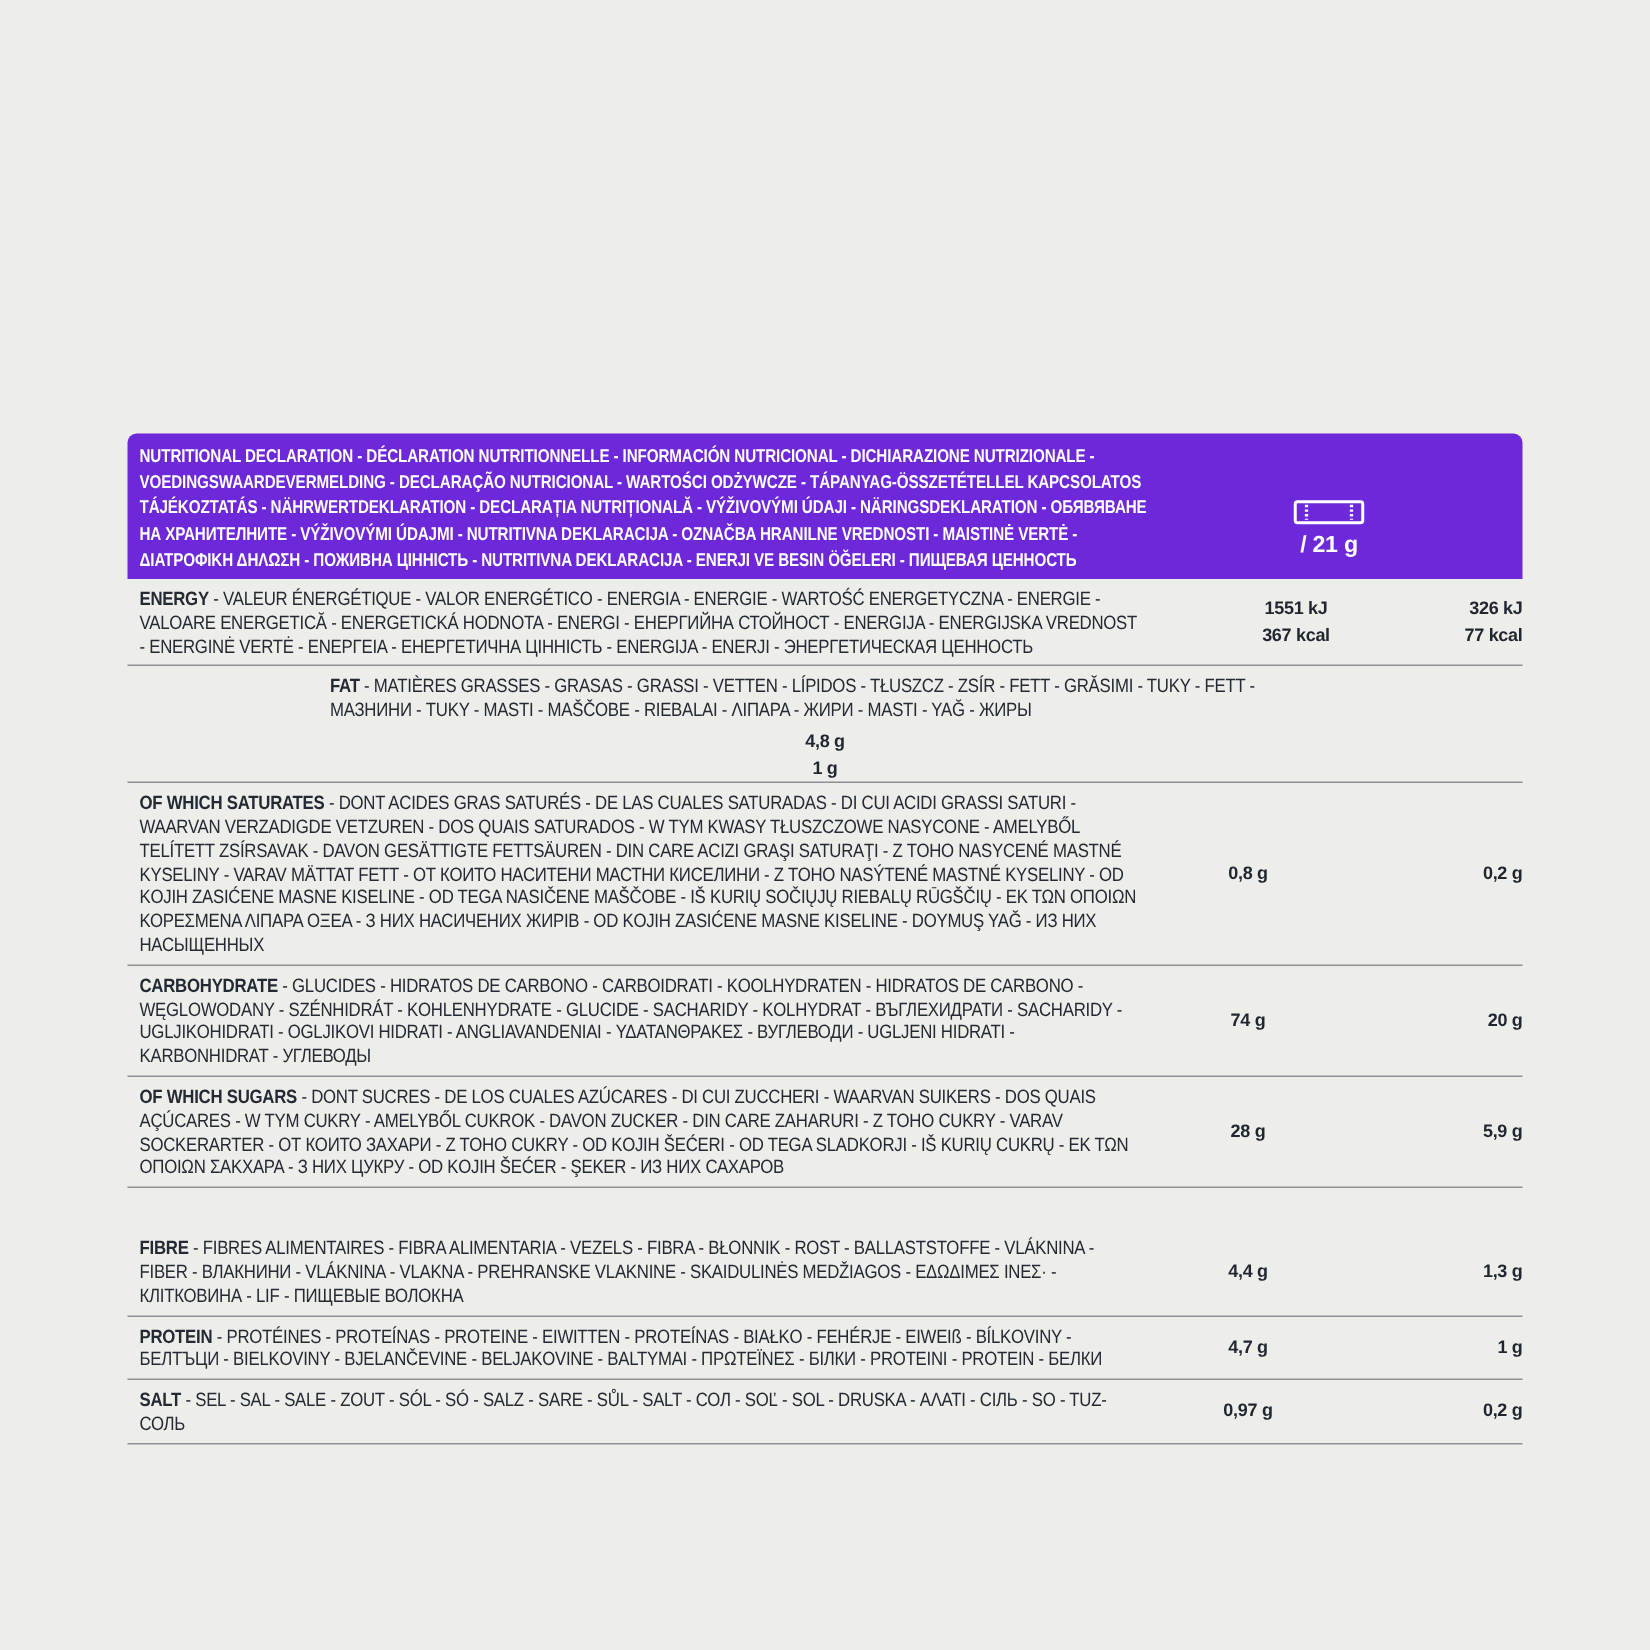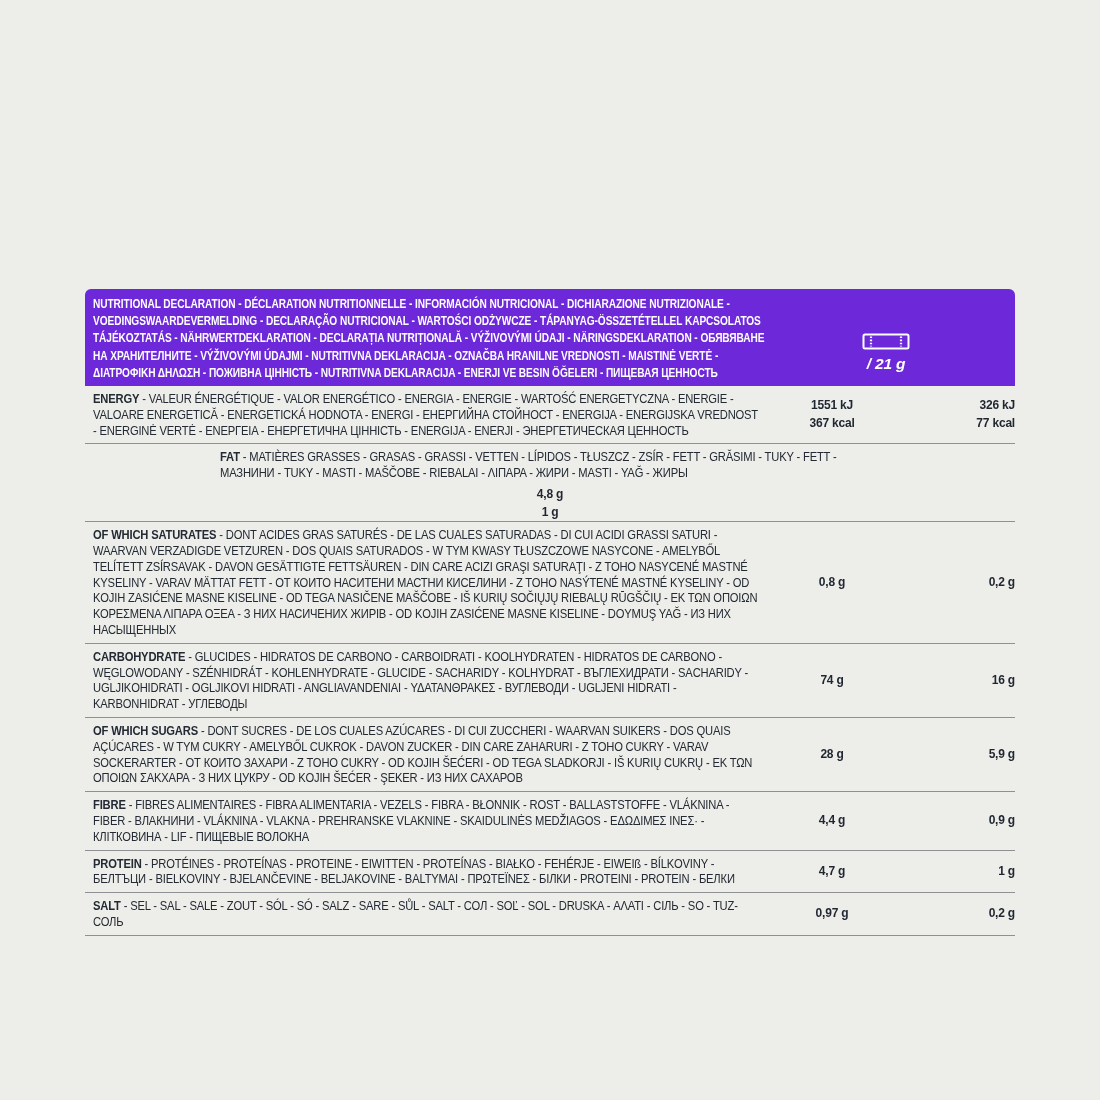--- a/index.html
+++ b/index.html
@@ -47,35 +47,35 @@
     flex-direction: column;
     justify-content: flex-end;
     align-items: center;
     box-sizing: border-box;
     padding-bottom: 13px;
     font-weight: bold;
     font-size: 15.5px;
     letter-spacing: -0.2px;
   }
   .hdr-col.c100 { width: 140px; }
-  .hdr-col.c21  { flex: 1; gap: 5px; font-style: italic; }
+  .hdr-col.c21  { flex: 1; gap: 5px; }
   .bar-icon-svg { display: block; }
   
   .row {
     display: flex;
     align-items: center;
     border-bottom: 1px solid #8E9094;
     box-sizing: border-box;
   }
-  .row-0 { min-height: 58px; }
+  .row-0 { min-height: 58px; gap: 32px; }
   .row-1 { min-height: 42px; flex-direction: column; }
   .row-2 { min-height: 100px; }
   .row-3 { min-height: 51px; }
   .row-4 { min-height: 66px; }
-  .row-5 { min-height: 41px; }
+  .row-5 { min-height: 41px; margin-top: 27px; }
   .row-6 { min-height: 38px; }
   .row-7 { min-height: 31px; }
   .row-label {
     width: 677px;
     box-sizing: border-box;
     padding: 5px 0 5px 8px;
   }
   .row-label-inner {
     width: 764px;
     transform: scaleX(0.875);
@@ -140,37 +140,37 @@
       </div>
     <div class="val v100">0,8 g</div>
     <div class="val v21">0,2 g</div>
   </div>
 
   <div class="row row-3">
     <div class="row-label">
         <div class="row-label-inner"><span class="term">CARBOHYDRATE</span><span> - GLUCIDES - HIDRATOS DE CARBONO - CARBOIDRATI - KOOLHYDRATEN - HIDRATOS DE CARBONO - WĘGLOWODANY - SZÉNHIDRÁT - KOHLENHYDRATE - GLUCIDE - SACHARIDY - KOLHYDRAT - ВЪГЛЕХИДРАТИ - SACHARIDY - UGLJIKOHIDRATI - OGLJIKOVI HIDRATI - ANGLIAVANDENIAI - ΥΔΑΤΑΝΘΡΑΚΕΣ - ВУГЛЕВОДИ - UGLJENI HIDRATI - KARBONHIDRAT - УГЛЕВОДЫ</span></div>
       </div>
     <div class="val v100">74 g</div>
-    <div class="val v21">16 g</div>
+    <div class="val v21">20 g</div>
   </div>
 
   <div class="row row-4">
     <div class="row-label">
         <div class="row-label-inner"><span class="term">OF WHICH SUGARS</span><span> - DONT SUCRES - DE LOS CUALES AZÚCARES - DI CUI ZUCCHERI - WAARVAN SUIKERS - DOS QUAIS AÇÚCARES - W TYM CUKRY - AMELYBŐL CUKROK - DAVON ZUCKER - DIN CARE ZAHARURI - Z TOHO CUKRY - VARAV SOCKERARTER - ОТ КОИТО ЗАХАРИ - Z TOHO CUKRY - OD KOJIH ŠEĆERI - OD TEGA SLADKORJI - IŠ KURIŲ CUKRŲ - ΕΚ ΤΩΝ ΟΠΟΙΩΝ ΣΑΚΧΑΡΑ - З НИХ ЦУКРУ - OD KOJIH ŠEĆER - ŞEKER - ИЗ НИХ САХАРОВ</span></div>
       </div>
     <div class="val v100">28 g</div>
     <div class="val v21">5,9 g</div>
   </div>
 
   <div class="row row-5">
     <div class="row-label">
         <div class="row-label-inner"><span class="term">FIBRE</span><span> - FIBRES ALIMENTAIRES - FIBRA ALIMENTARIA - VEZELS - FIBRA - BŁONNIK - ROST - BALLASTSTOFFE - VLÁKNINA - FIBER - ВЛАКНИНИ - VLÁKNINA - VLAKNA - PREHRANSKE VLAKNINE - SKAIDULINĖS MEDŽIAGOS - ΕΔΩΔΙΜΕΣ ΙΝΕΣ· - КЛІТКОВИНА - LIF - ПИЩЕВЫЕ ВОЛОКНА</span></div>
       </div>
     <div class="val v100">4,4 g</div>
-    <div class="val v21">0,9 g</div>
+    <div class="val v21">1,3 g</div>
   </div>
 
   <div class="row row-6">
     <div class="row-label">
         <div class="row-label-inner"><span class="term">PROTEIN</span><span> - PROTÉINES - PROTEÍNAS - PROTEINE - EIWITTEN - PROTEÍNAS - BIAŁKO - FEHÉRJE - EIWEIß - BÍLKOVINY - БЕЛТЪЦИ - BIELKOVINY - BJELANČEVINE - BELJAKOVINE - BALTYMAI - ΠΡΩΤΕΪΝΕΣ - БІЛКИ - PROTEINI - PROTEIN - БЕЛКИ</span></div>
       </div>
     <div class="val v100">4,7 g</div>
     <div class="val v21">1 g</div>
   </div>
 

